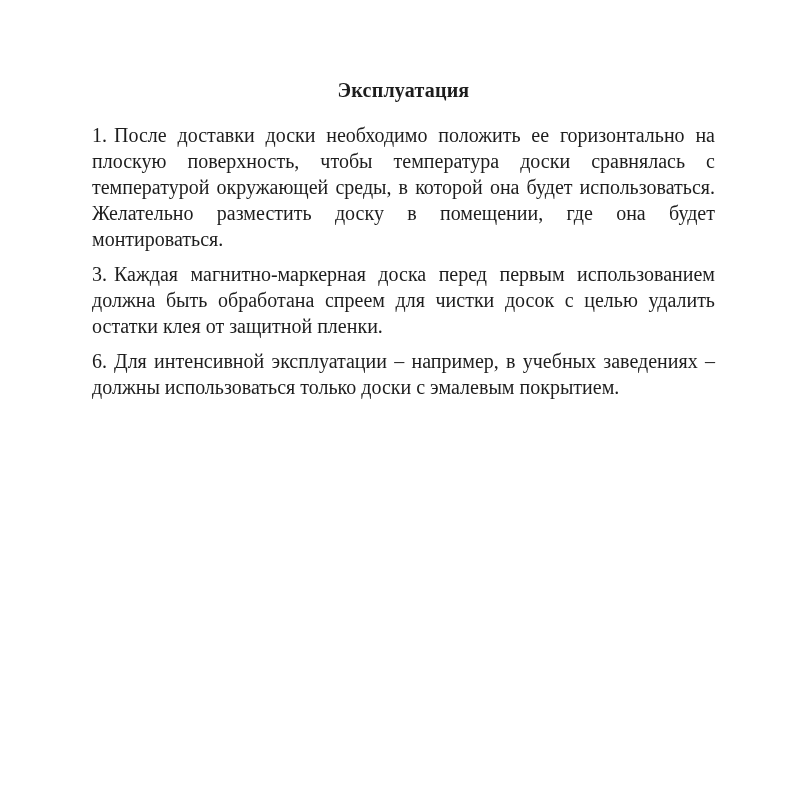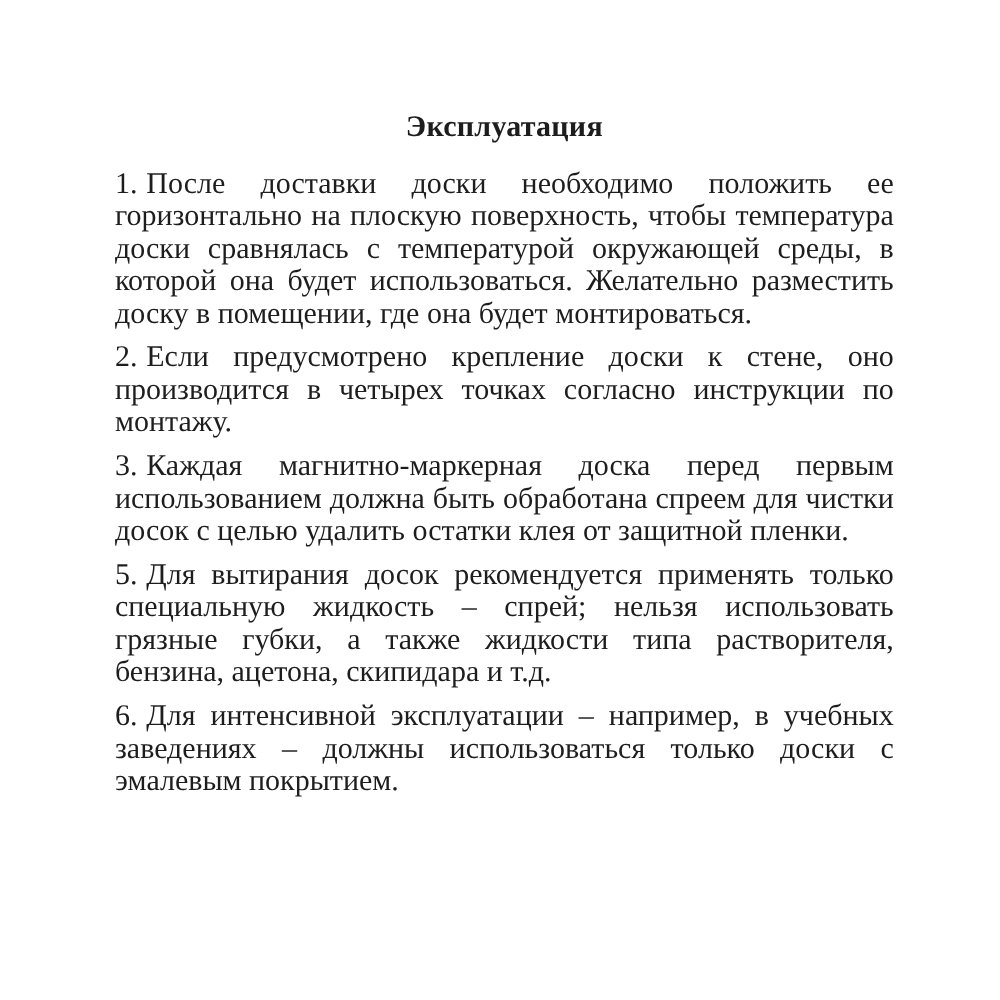--- a/index.html
+++ b/index.html
@@ -12,61 +12,55 @@
     width: 800px;
     height: 800px;
     background: #ffffff;
     box-sizing: border-box;
     padding: 74px 85px 0 92px;
     font-family: "Liberation Serif", "DejaVu Serif", serif;
     color: #1d1d1d;
     overflow: hidden;
   }
   .doc-title {
-    font-size: 24px;
+    font-size: 20px;
     line-height: 24px;
     font-weight: bold;
     text-align: center;
-    margin: 16px 0 20px 0;
+    margin: 4px 0 20px 0;
     letter-spacing: 0.2px;
     font-family: Liberation Serif, serif;
   }
   .item {
-    font-size: 24px;
+    font-size: 20px;
     line-height: 26px;
     text-align: justify;
     margin: 0 0 9px 0;
   }
   .item .num {
     display: inline-block;
     margin-right: 7px;
   }
 </style>
 </head>
 <body>
 
 <div class="page">
 
   <h1 class="doc-title">Эксплуатация</h1>
 
   <p class="item">
     <span class="num">1.</span><span>После доставки доски необходимо положить ее горизонтально на плоскую поверхность, чтобы температура доски сравнялась с температурой окружающей среды, в которой она будет использоваться. Желательно разместить доску в помещении, где она будет монтироваться.</span>
   </p>
 
-  <p class="item">
-    <span class="num">2.</span><span>Если предусмотрено крепление доски к стене, оно производится в четырех точках согласно инструкции по монтажу.</span>
-  </p>
 
   <p class="item">
     <span class="num">3.</span><span>Каждая магнитно-маркерная доска перед первым использованием должна быть обработана спреем для чистки досок с целью удалить остатки клея от защитной пленки.</span>
   </p>
 
 
-  <p class="item">
-    <span class="num">5.</span><span>Для вытирания досок рекомендуется применять только специальную жидкость – спрей; нельзя использовать грязные губки, а также жидкости типа растворителя, бензина, ацетона, скипидара и т.д.</span>
-  </p>
 
   <p class="item">
     <span class="num">6.</span><span>Для интенсивной эксплуатации – например, в учебных заведениях – должны использоваться только доски с эмалевым покрытием.</span>
   </p>
 
 
 </div>
 
 </body></html>

